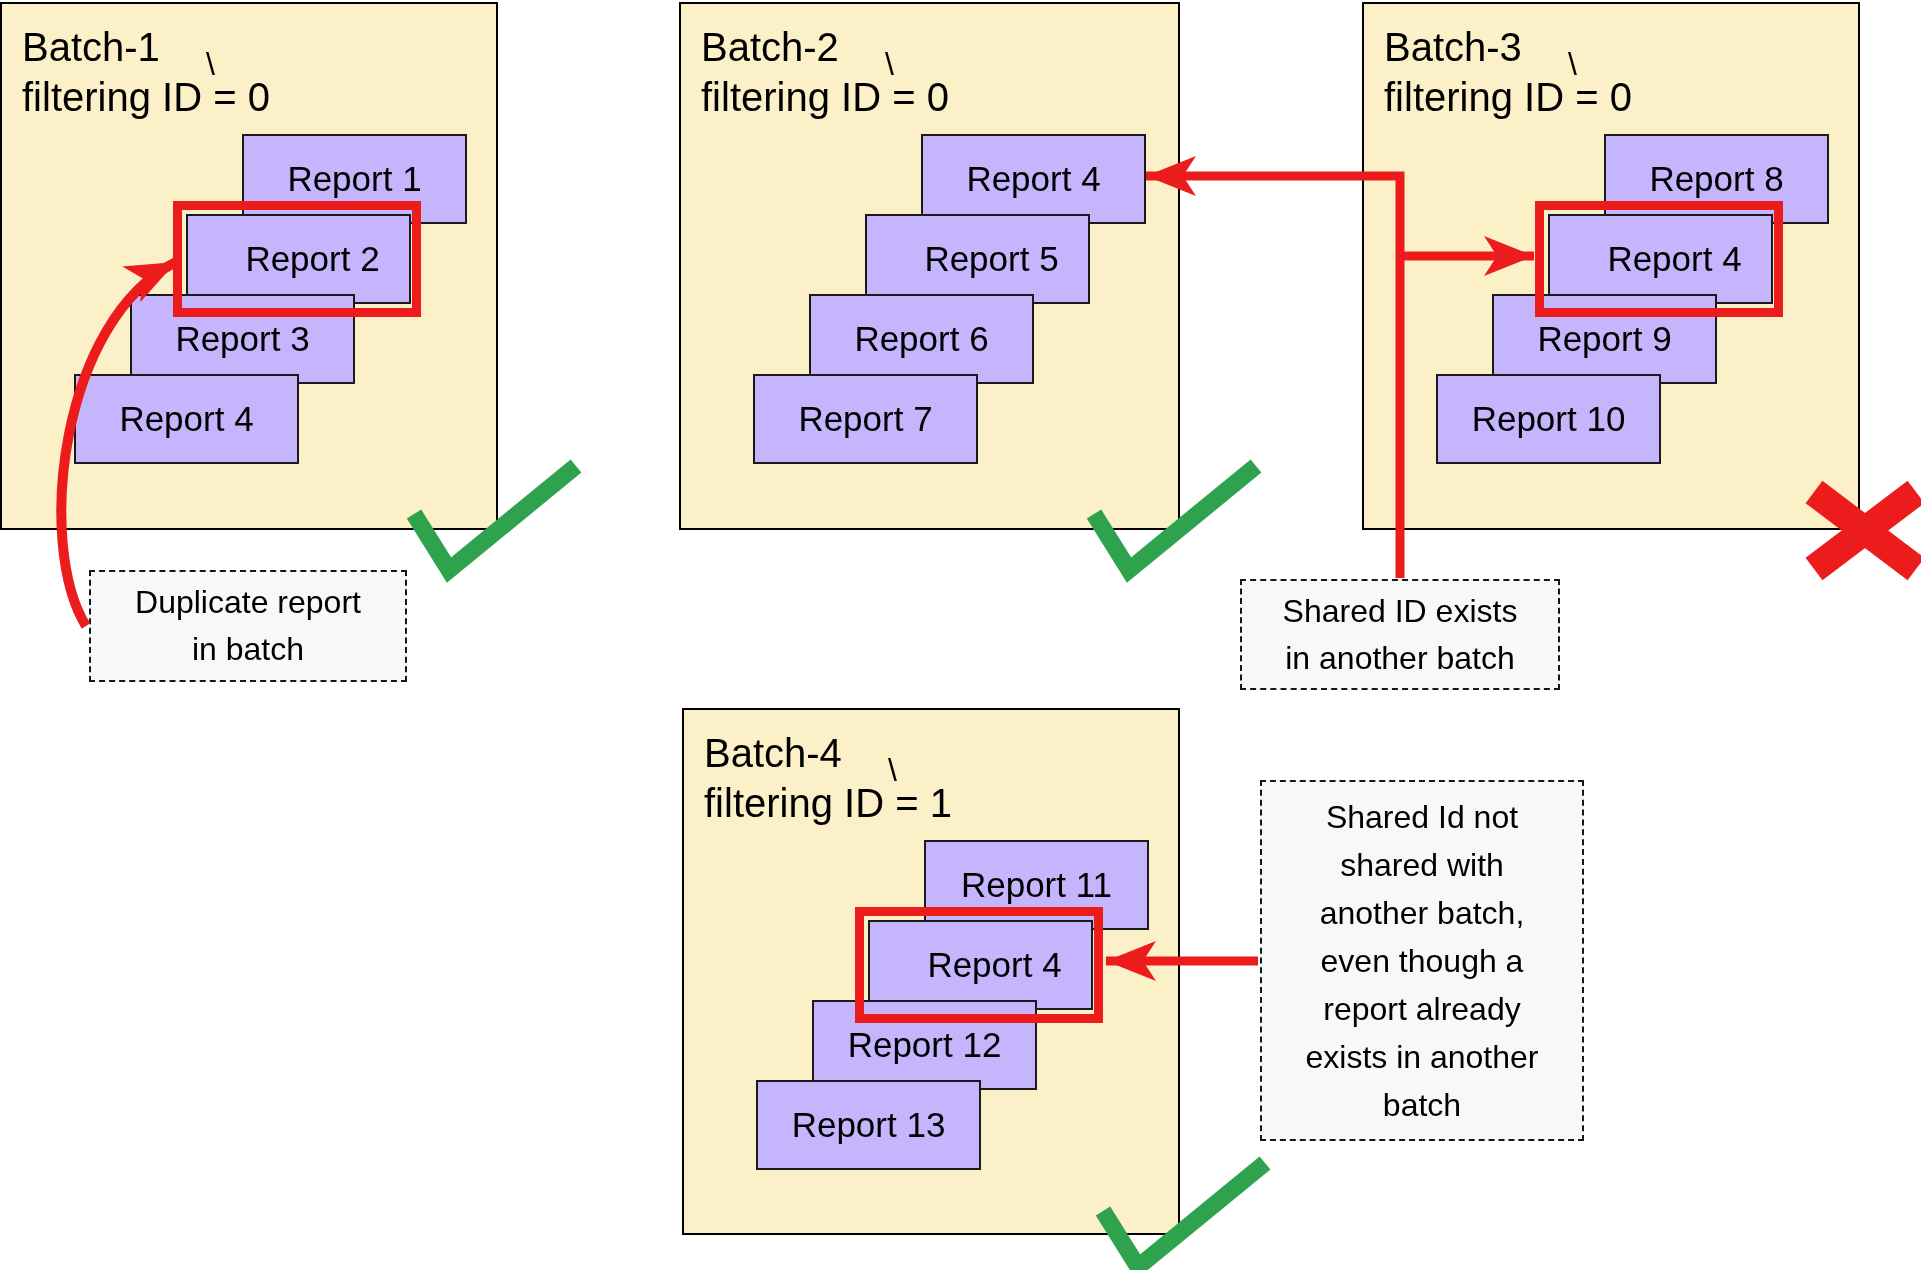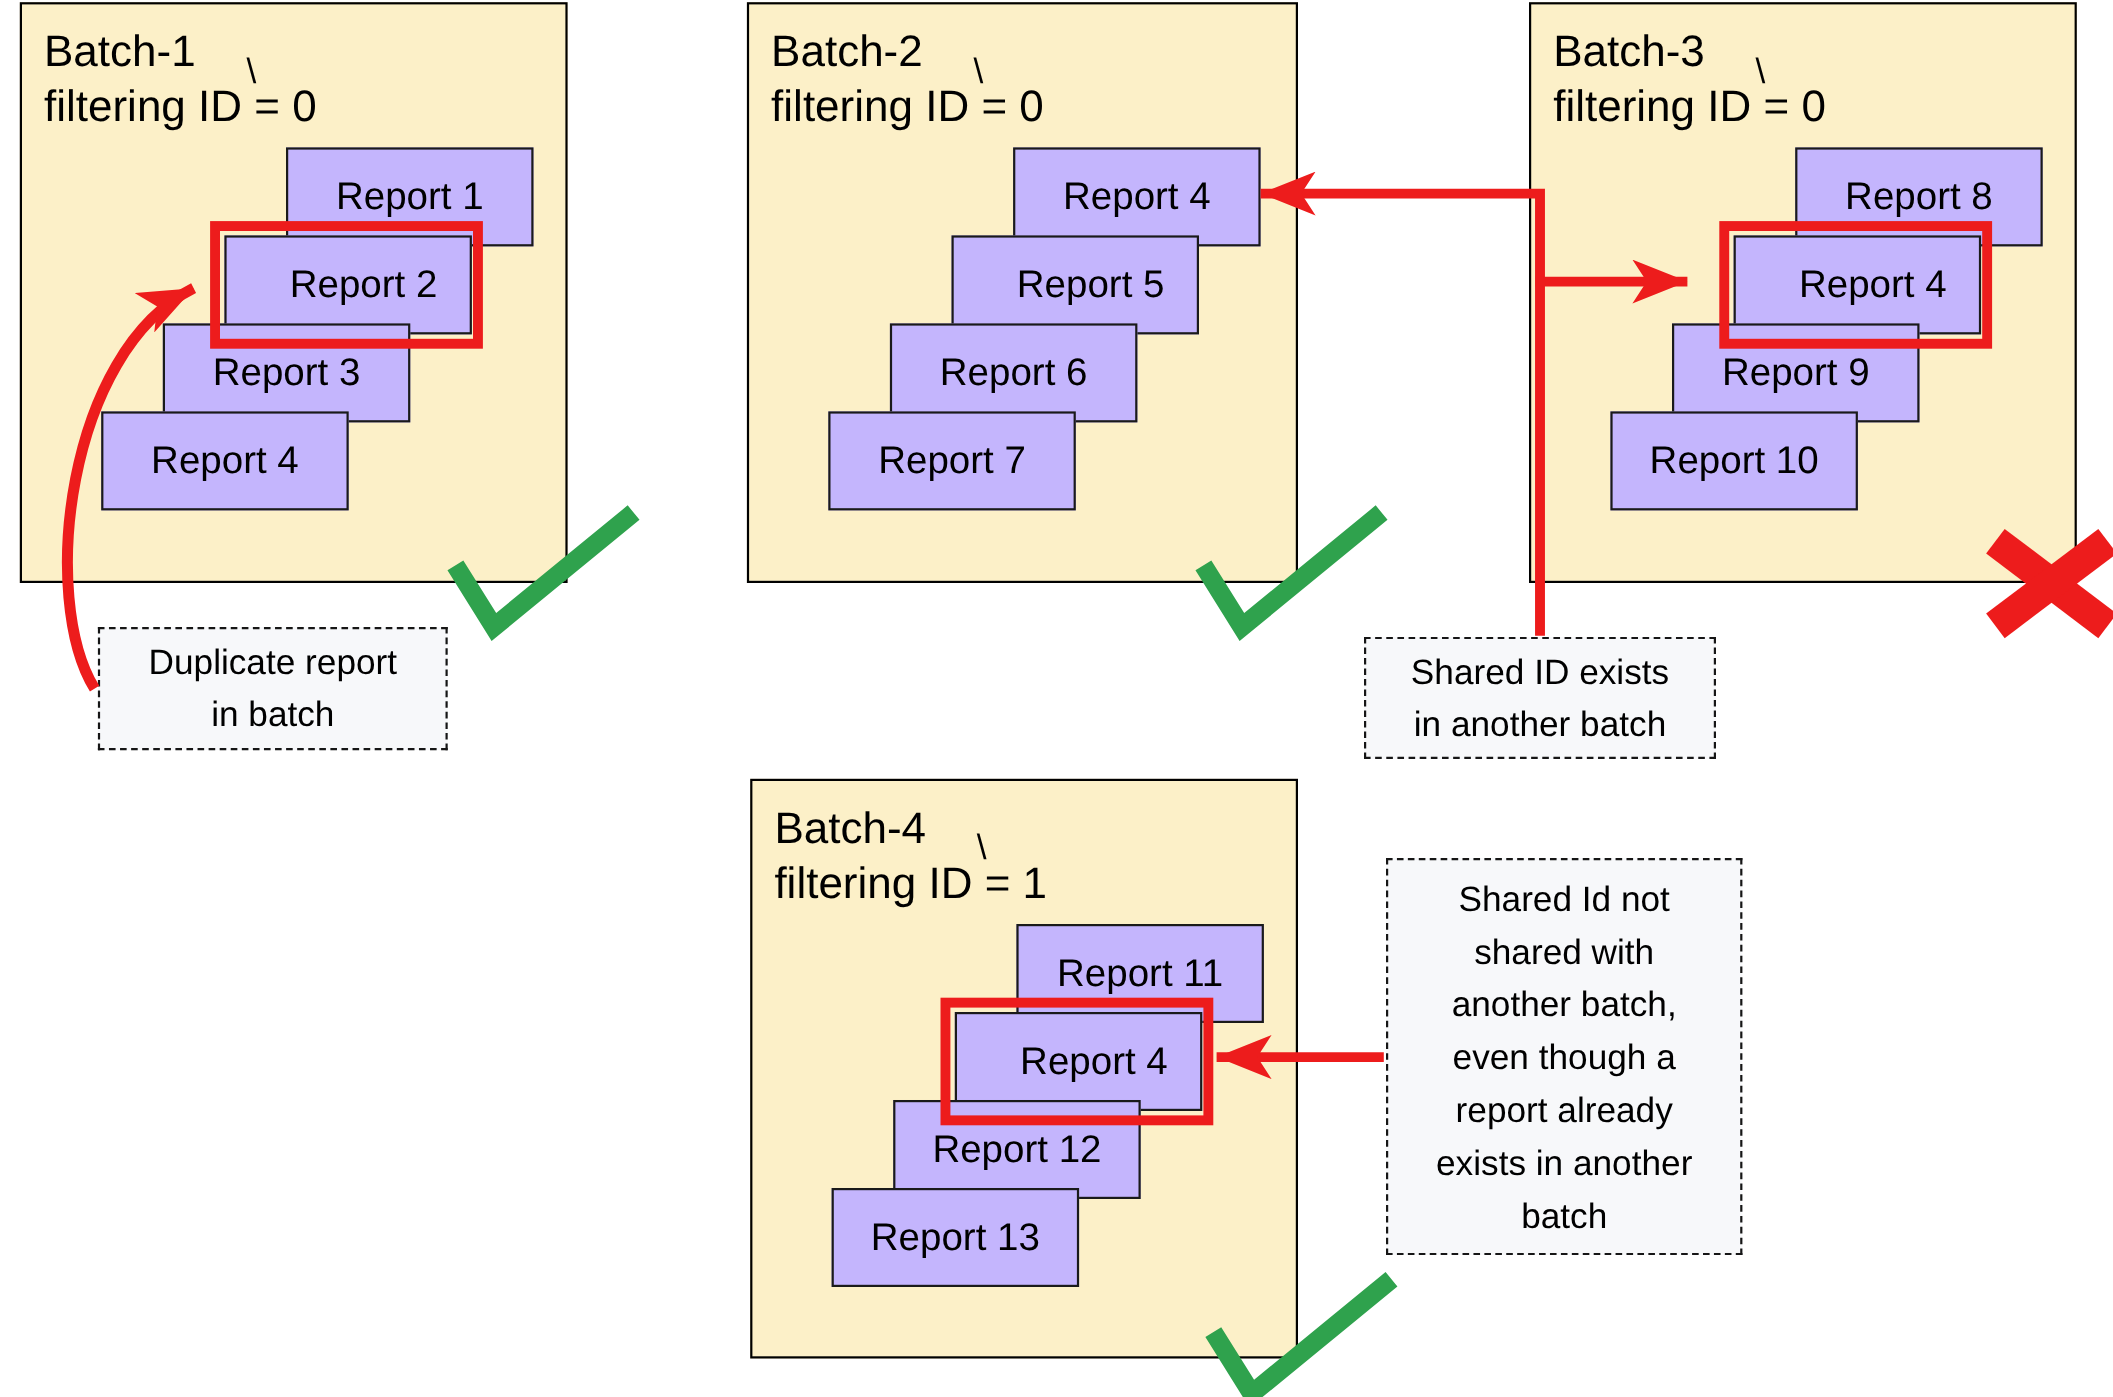--- a/index.html
+++ b/index.html
@@ -38,21 +38,21 @@
   .note-duplicate{left:89px;top:570px;width:318px;height:112px;}
   .note-shared{left:1240px;top:579px;width:320px;height:111px;}
   .note-notshared{left:1260px;top:780px;width:324px;height:361px;line-height:48px;}
   .overlay{position:absolute;left:0;top:0;z-index:50;pointer-events:none;}
 </style>
 </head>
 <body>
 
 <div class="canvas">
 
-  <div class="batch" style="left:18px;top:2px;width:498px;height:528px">
+  <div class="batch" style="left:0;top:2px;width:498px;height:528px">
     <div class="btitle">
       <div class="bname">Batch-1</div>
       <div class="bfilter">filtering ID = 0</div>
     </div>
     <span class="tick">\</span>
     <div class="report slot1">Report 1</div>
     <div class="report slot2">Report 2</div>
     <div class="report slot3">Report 3</div>
     <div class="report slot4">Report 4</div>
     <div class="hl"></div>
@@ -63,21 +63,21 @@
       <div class="bname">Batch-2</div>
       <div class="bfilter">filtering ID = 0</div>
     </div>
     <span class="tick">\</span>
     <div class="report slot1">Report 4</div>
     <div class="report slot2">Report 5</div>
     <div class="report slot3">Report 6</div>
     <div class="report slot4">Report 7</div>
   </div>
 
-  <div class="batch" style="left:1390px;top:2px;width:498px;height:528px">
+  <div class="batch" style="left:1362px;top:2px;width:498px;height:528px">
     <div class="btitle">
       <div class="bname">Batch-3</div>
       <div class="bfilter">filtering ID = 0</div>
     </div>
     <span class="tick">\</span>
     <div class="report slot1">Report 8</div>
     <div class="report slot2">Report 4</div>
     <div class="report slot3">Report 9</div>
     <div class="report slot4">Report 10</div>
     <div class="hl"></div>

